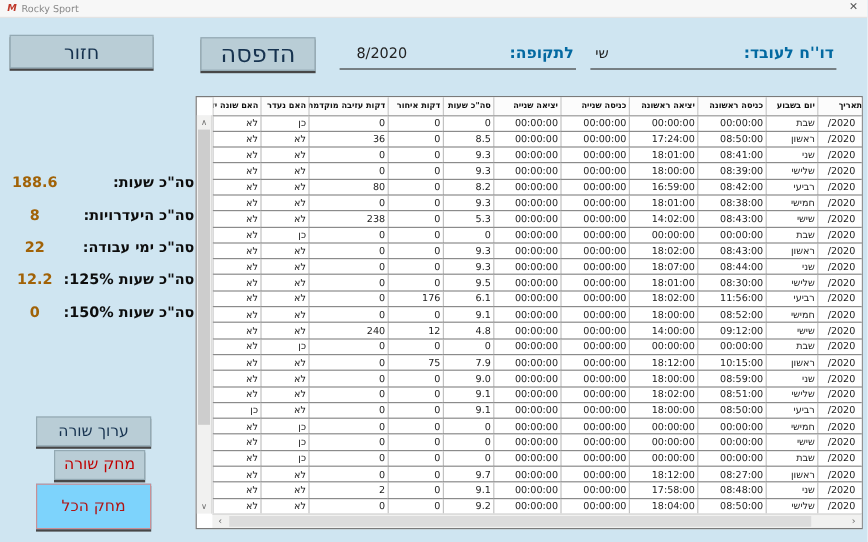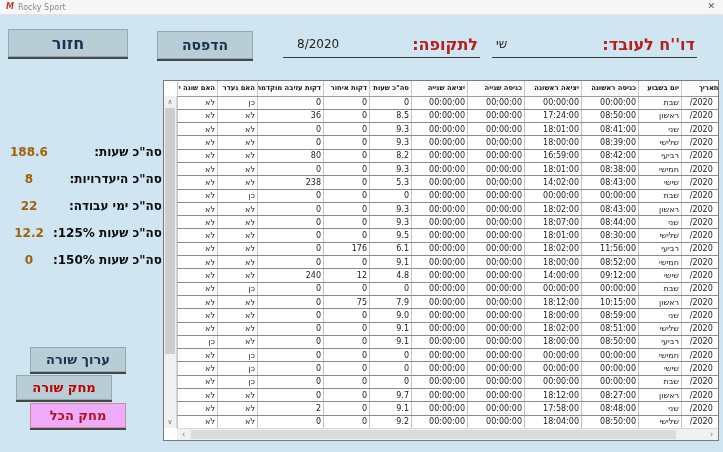--- a/index.html
+++ b/index.html
@@ -16,44 +16,44 @@
   }
   .app-icon{color:#c0392b;font-size:8px;font-weight:bold;font-style:italic;margin:0 4px 0 6px;line-height:1;}
   .app-title{color:#8a8a8a;font-size:8px;}
   .close-x{position:absolute;right:8px;top:1px;color:#555;font-size:9px;cursor:default;}
   
   .btn{
     position:absolute;box-sizing:border-box;
     background:#b9cdd6;border:1px solid #93a9b3;
     box-shadow:0 2px 0 #474747;
     display:flex;align-items:center;justify-content:center;
-    color:#16324f;font-weight:bold;cursor:default;
+    color:#16324f;font-weight:normal;cursor:default;
   }
   .btn-back{left:8px;top:29px;width:120px;height:28px;font-size:16px;}
-  .btn-print{left:157px;top:31px;width:96px;height:28px;font-size:14px;}
+  .btn-print{left:167px;top:31px;width:96px;height:28px;font-size:20px;}
   .field{
     position:absolute;box-sizing:border-box;height:27px;
     border-bottom:1px solid #3c3c3c;
     display:flex;align-items:center;justify-content:space-between;
     direction:rtl;
   }
   .field-period{left:283px;top:31px;width:197px;padding:0 2px 0 14px;}
   .field-employee{left:492px;top:31px;width:205px;padding:0 2px 0 4px;}
-  .field-label{font-weight:bold;font-size:16px;color:#b91c1c;}
+  .field-label{font-weight:bold;font-size:13px;color:#0369a1;}
   .field-value{font-size:12px;color:#222;}
   
   .summary{position:absolute;left:6px;top:138px;width:156px;direction:rtl;}
   .sum-item{height:27px;display:flex;align-items:center;justify-content:space-between;}
   .sum-label{font-weight:bold;font-size:12px;color:#0d0d0d;white-space:nowrap;}
   .sum-value{font-weight:bold;font-size:12px;color:#a16207;width:46px;text-align:center;}
   
   .btn-edit-row{left:30px;top:347px;width:96px;height:25px;font-size:13px;text-align:center;}
-  .btn-del-row{left:16px;top:375px;width:96px;height:25px;font-size:13px;color:#c00000;}
-  .btn-del-all{left:30px;top:403px;width:96px;height:25px;font-size:13px;
-    background:#f0abfc;border-color:#c98f95;color:#b01515;}
+  .btn-del-row{left:45px;top:375px;width:76px;height:25px;font-size:13px;color:#c00000;}
+  .btn-del-all{left:30px;top:403px;width:96px;height:38px;font-size:13px;
+    background:#7dd3fc;border-color:#c98f95;color:#b01515;}
   
   .tablebox{
     position:absolute;left:163px;top:80px;width:556px;height:361px;
     background:#fff;border:1px solid #7a7a7a;box-sizing:border-box;
   }
   .vscroll{
     position:absolute;left:0;top:15px;width:13px;bottom:12px;
     background:#f1f1f0;border-right:1px solid #d8d8d8;box-sizing:border-box;
   }
   .vscroll .arr{position:absolute;left:0;width:12px;height:12px;color:#6f6f6f;font-size:7px;

